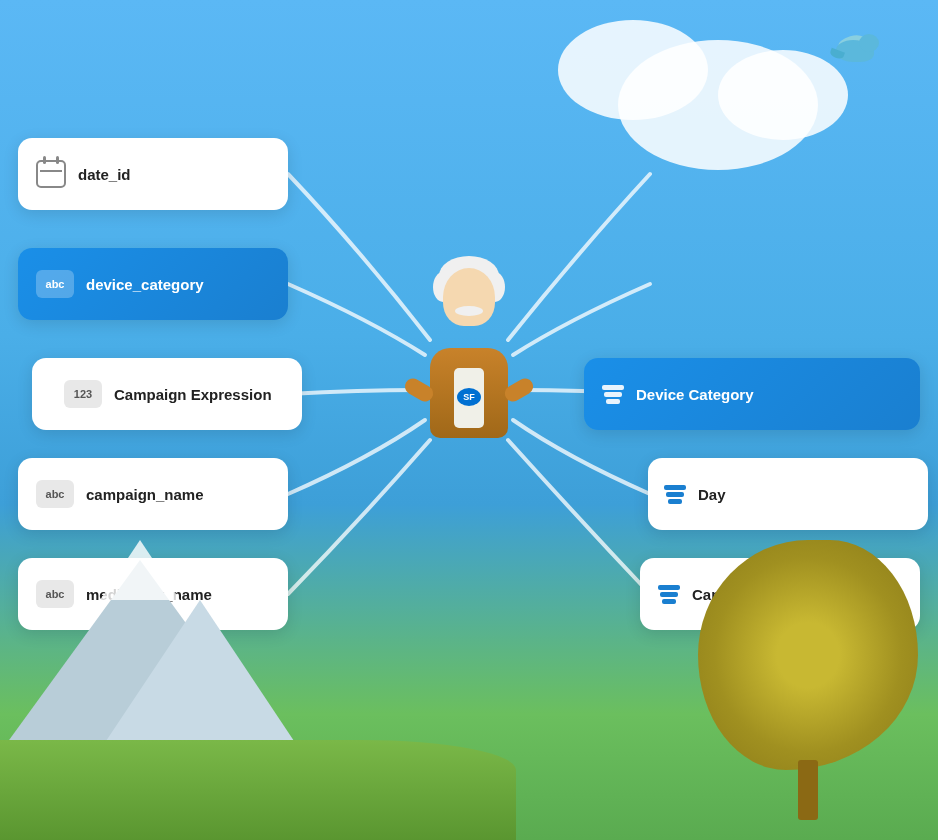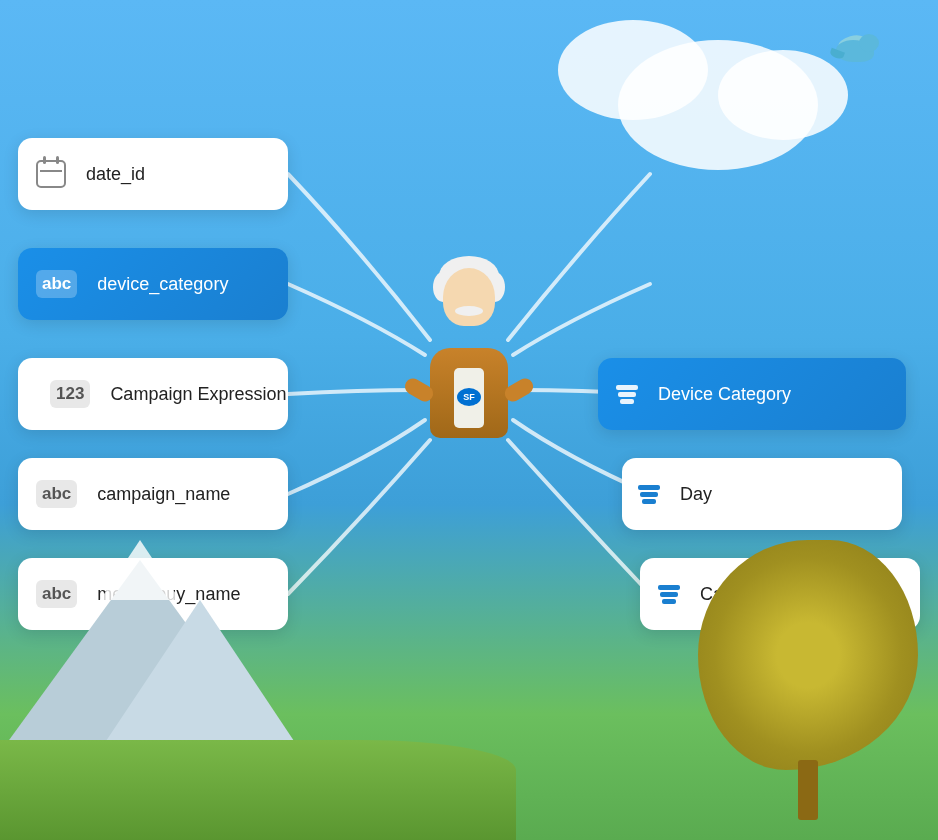--- a/index.html
+++ b/index.html
@@ -205,43 +205,42 @@
     }
 
     .card-badge {
       display: inline-flex;
       align-items: center;
       justify-content: center;
       min-width: 38px;
       height: 28px;
       background: #e8e8e8;
       border-radius: 6px;
-      font-size: 17px;
+      font-size: 11px;
       font-weight: 600;
       color: #555;
       padding: 0 6px;
       flex-shrink: 0;
     }
 
     .card.active-blue .card-badge {
       background: rgba(255,255,255,0.25);
       color: white;
     }
 
     .card-badge.teal {
       background: #2a9d8f;
       color: white;
     }
 
     .card-label {
-      font-size: 18px;
-      font-weight: 400;
+      font-size: 15px;
+      font-weight: 700;
       color: #222;
       white-space: nowrap;
-      margin-left: 8px;
     }
 
     
     .stack-icon {
       flex-shrink: 0;
       display: flex;
       flex-direction: column;
       gap: 2px;
       align-items: center;
     }
@@ -294,29 +293,29 @@
       top: 8px;
       left: 2px;
       right: 2px;
       height: 2px;
       background: #888;
     }
 
     
     .card-date_id      { top: 138px; left: 18px; width: 270px; }
     .card-device_cat   { top: 248px; left: 18px; width: 270px; }
-    .card-formula      { top: 358px; left: 18px; width: 270px; padding-left: 32px; }
+    .card-formula      { top: 358px; left: 32px; width: 270px; padding-left: 32px; }
     .card-campaign_name{ top: 458px; left: 18px; width: 270px; }
     .card-media_buy    { top: 558px; left: 18px; width: 270px; }
 
     
     .card-media_buy_name { top: 138px; right: 18px; width: 280px; }
     .card-campaign_name_r{ top: 248px; right: 18px; width: 280px; }
-    .card-device_cat_r   { top: 358px; right: 32px; width: 308px; }
-    .card-day            { top: 458px; right: 36px; width: 280px; padding-left: 16px; }
+    .card-device_cat_r   { top: 358px; right: 18px; width: 336px; }
+    .card-day            { top: 458px; right: 10px; width: 280px; padding-left: 16px; }
     .card-campaign_cat   { top: 558px; right: 18px; width: 280px; }
 
     
     .einstein-figure {
       position: absolute;
       left: 50%;
       top: 42%;
       transform: translate(-50%, -50%);
       z-index: 25;
       width: 120px;

